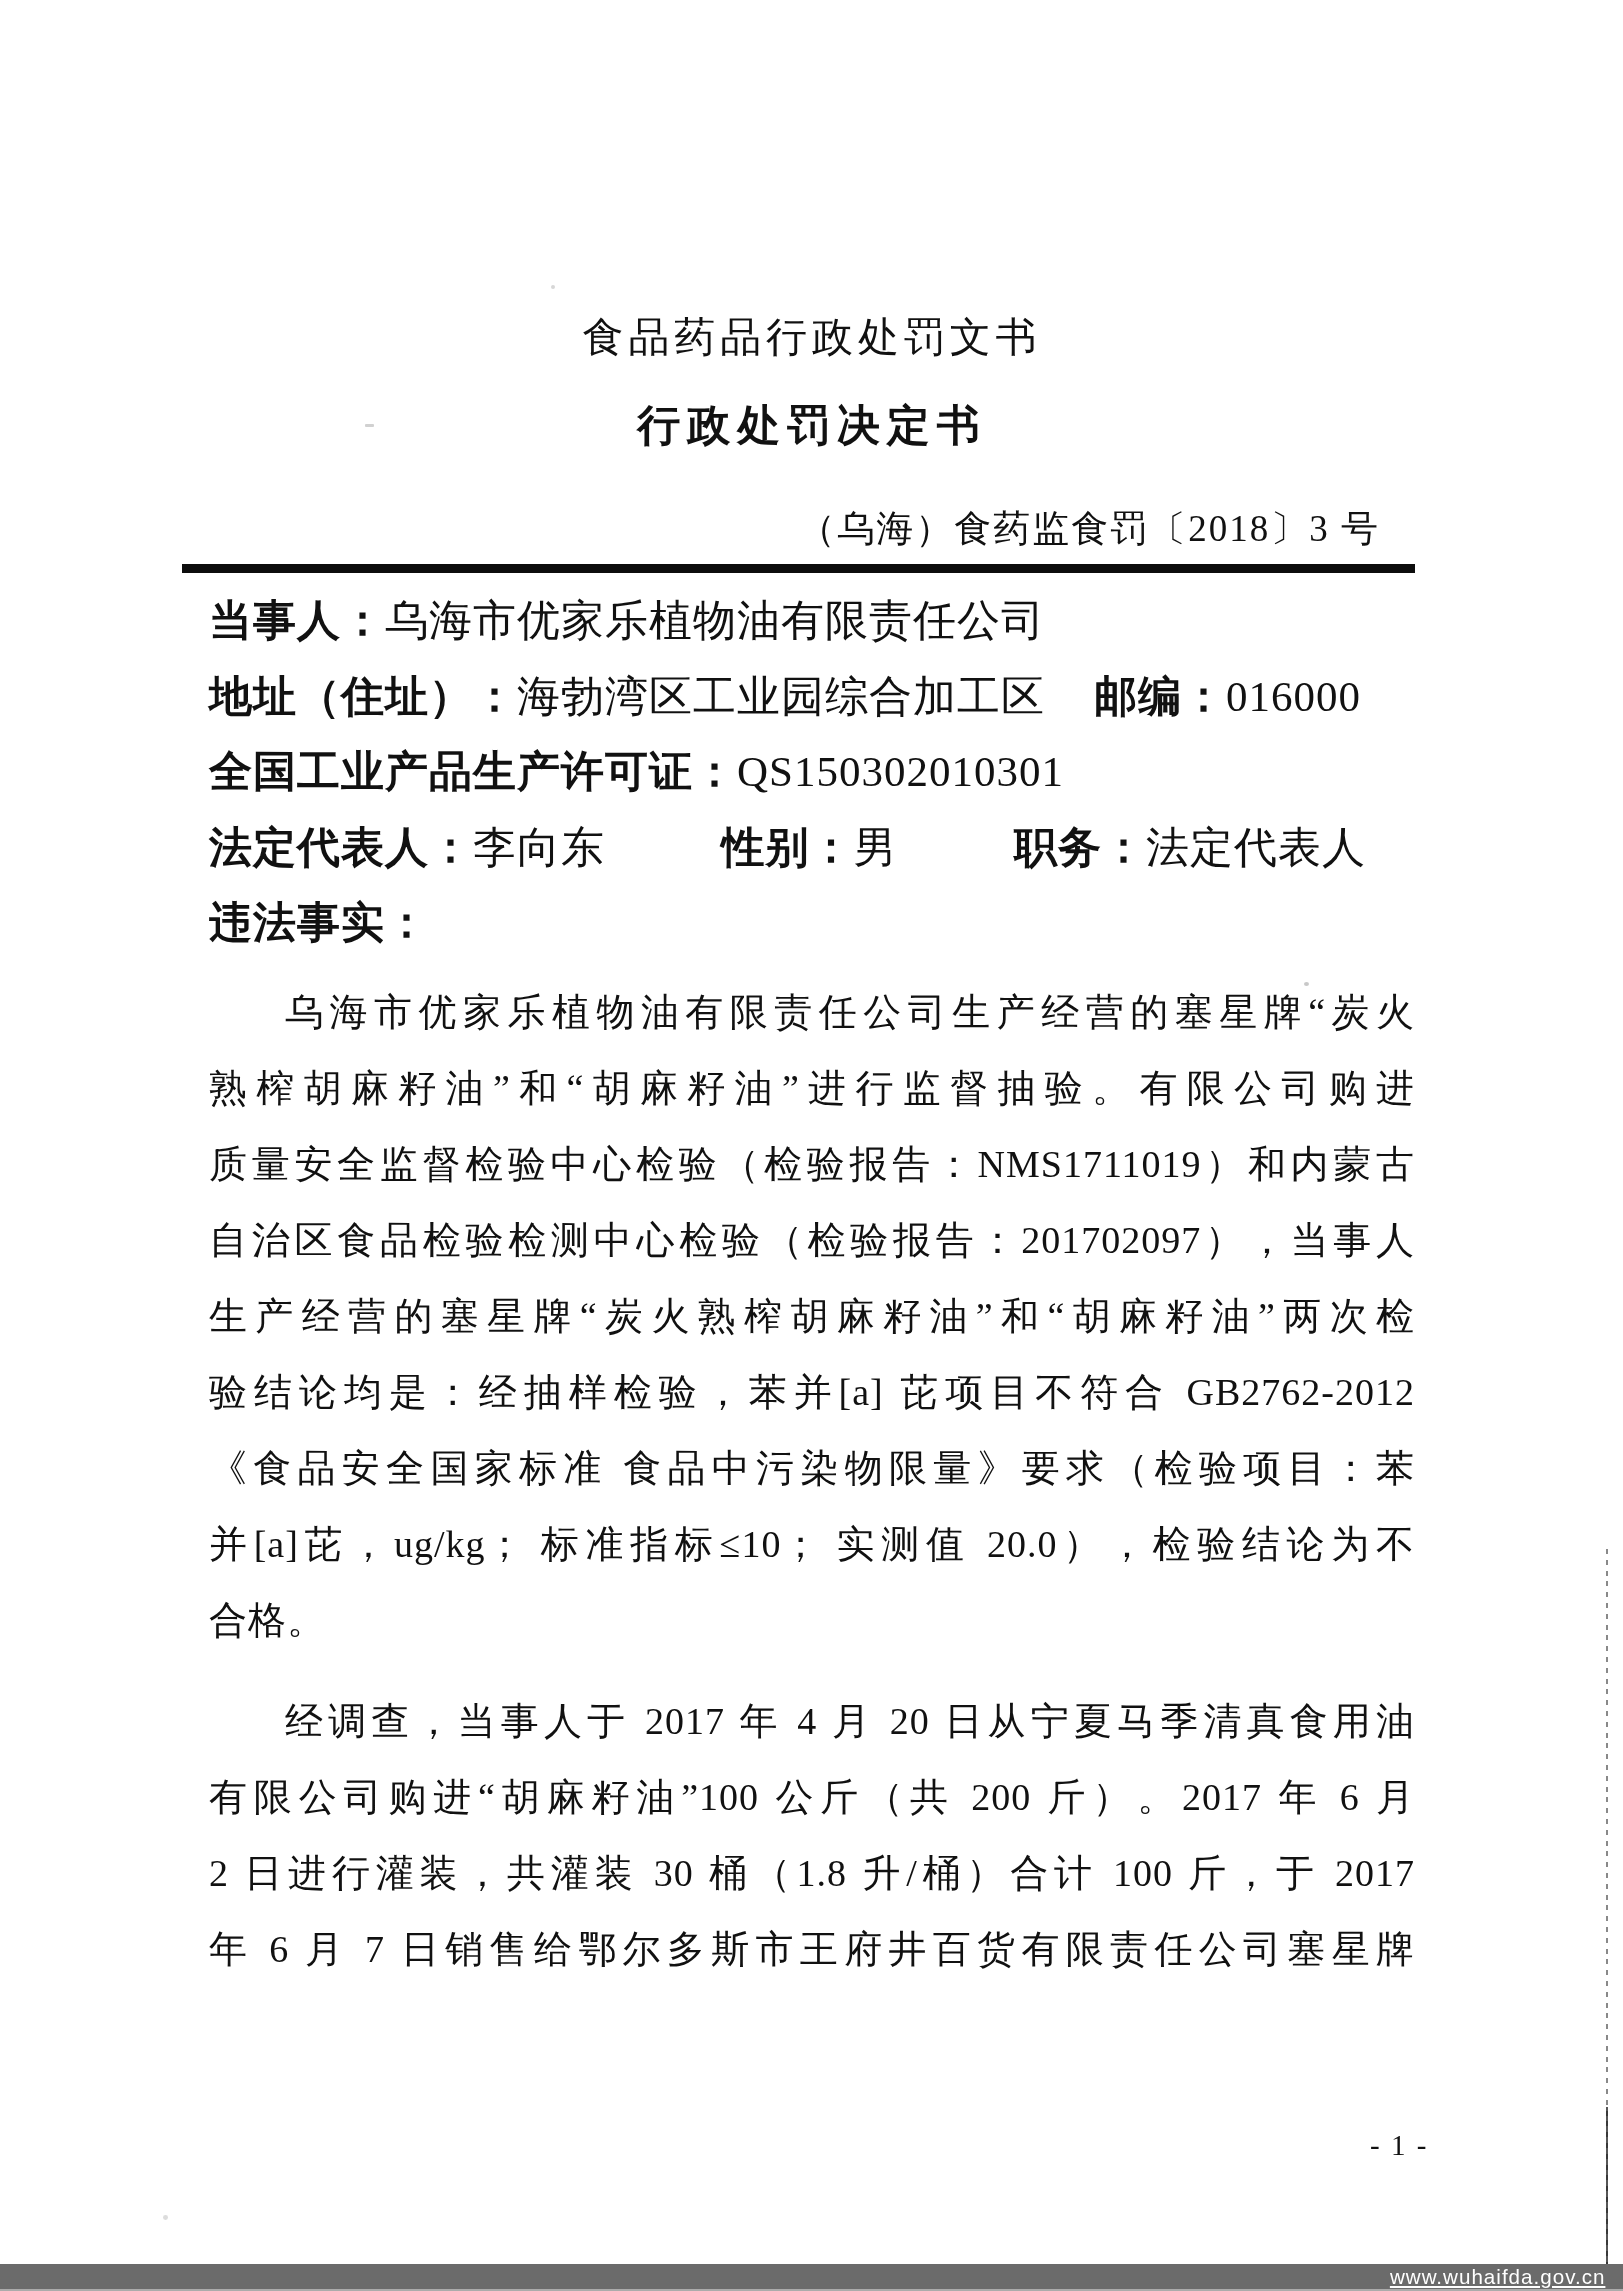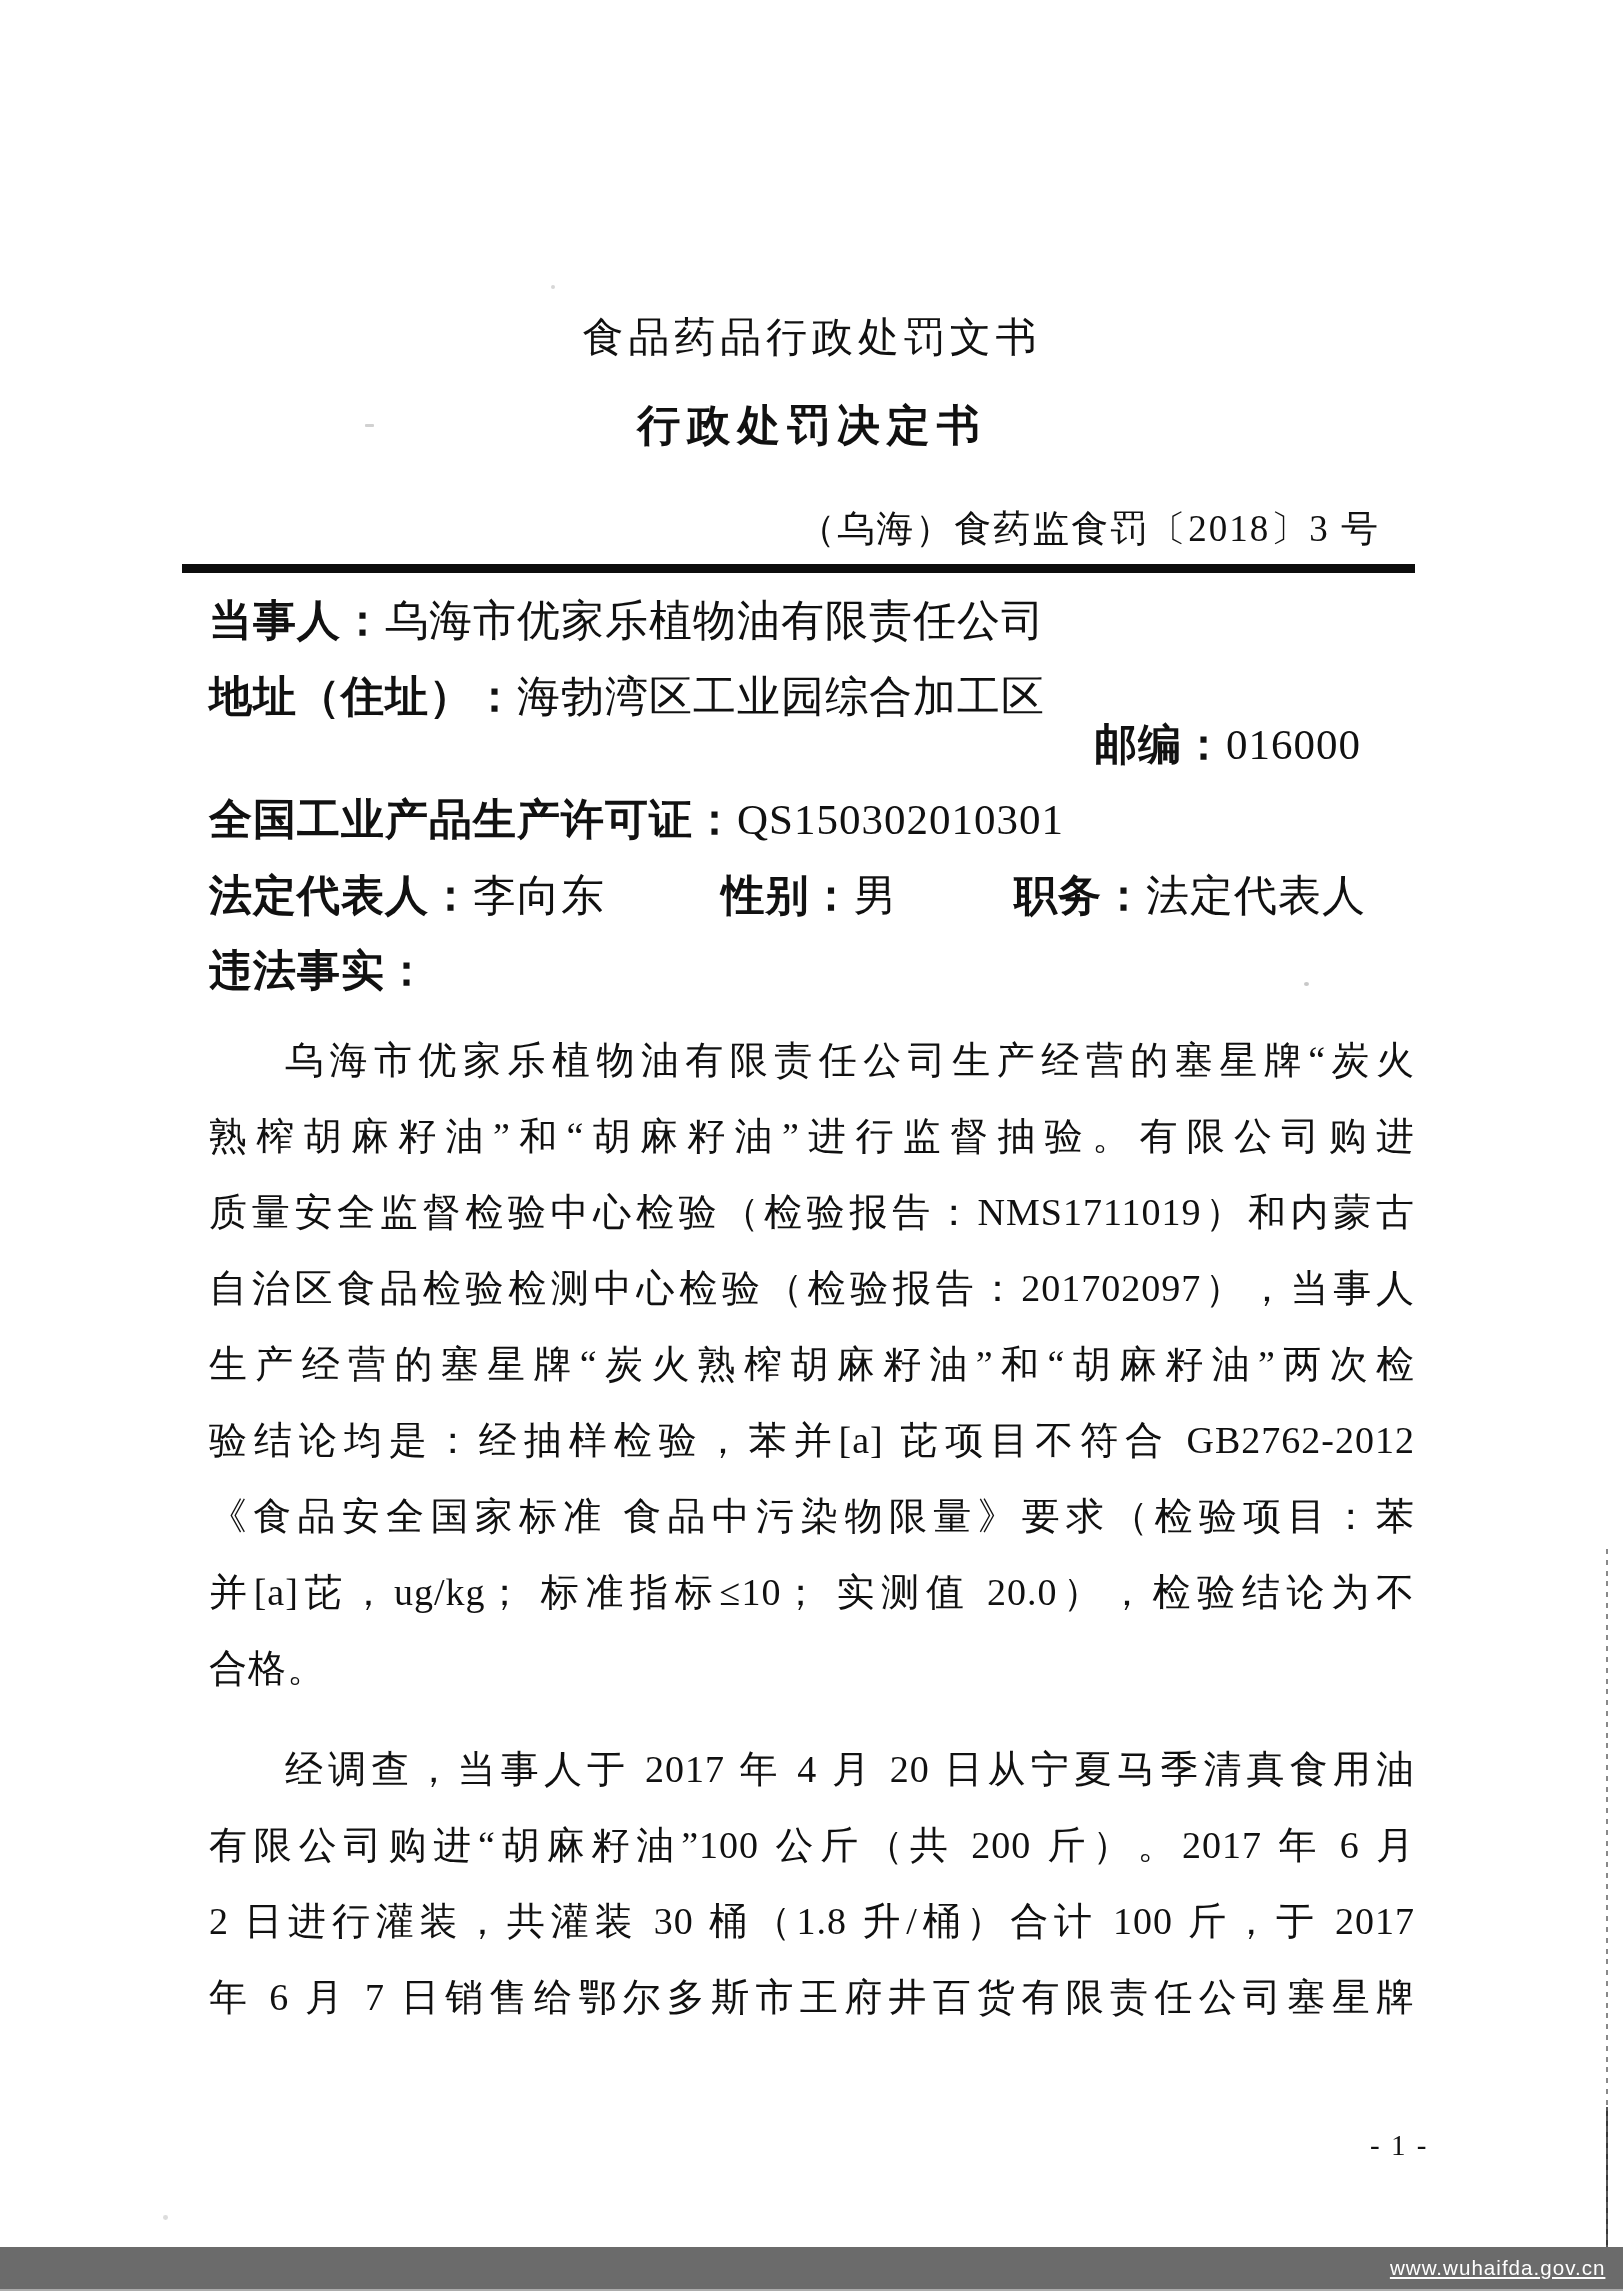--- a/index.html
+++ b/index.html
@@ -54,21 +54,21 @@
   .field-line .lbl{
     font-family:"Liberation Sans","DejaVu Sans",sans-serif;
     font-weight:700;
     letter-spacing:1px;
   }
   .field-line .val{
     font-family:"Liberation Serif","DejaVu Serif",serif;
     letter-spacing:1px;
   }
   .flex-line{display:flex;}
-  .line-address .group-right{margin-left:auto;padding-right:54px;margin-top:48px;}
+  .line-address .group-right{margin-left:auto;padding-right:54px;}
   .line-rep{justify-content:space-between;padding-right:49px;gap:37px;}
   .para{margin-top:17.6px;overflow:hidden;}
   .para-2{margin-top:25.5px;}
   .bodyline{
     font-size:38px;
     line-height:76px;
     text-align:justify;
     text-align-last:justify;
     letter-spacing:1px;
   }
@@ -80,21 +80,21 @@
   }
   .page-number{
     position:absolute;
     left:1370px;top:2129px;
     font-size:29px;
     letter-spacing:2px;
   }
   .footer-bar{
     position:absolute;
     left:0;bottom:2.9px;
-    width:100%;height:42px;
+    width:100%;height:25px;
     background:#6b6b6b;
     display:flex;
     align-items:center;
     justify-content:flex-end;
     padding-right:17.6px;
     box-sizing:border-box;
   }
   .footer-edge{
     position:absolute;
     left:0;bottom:0;

